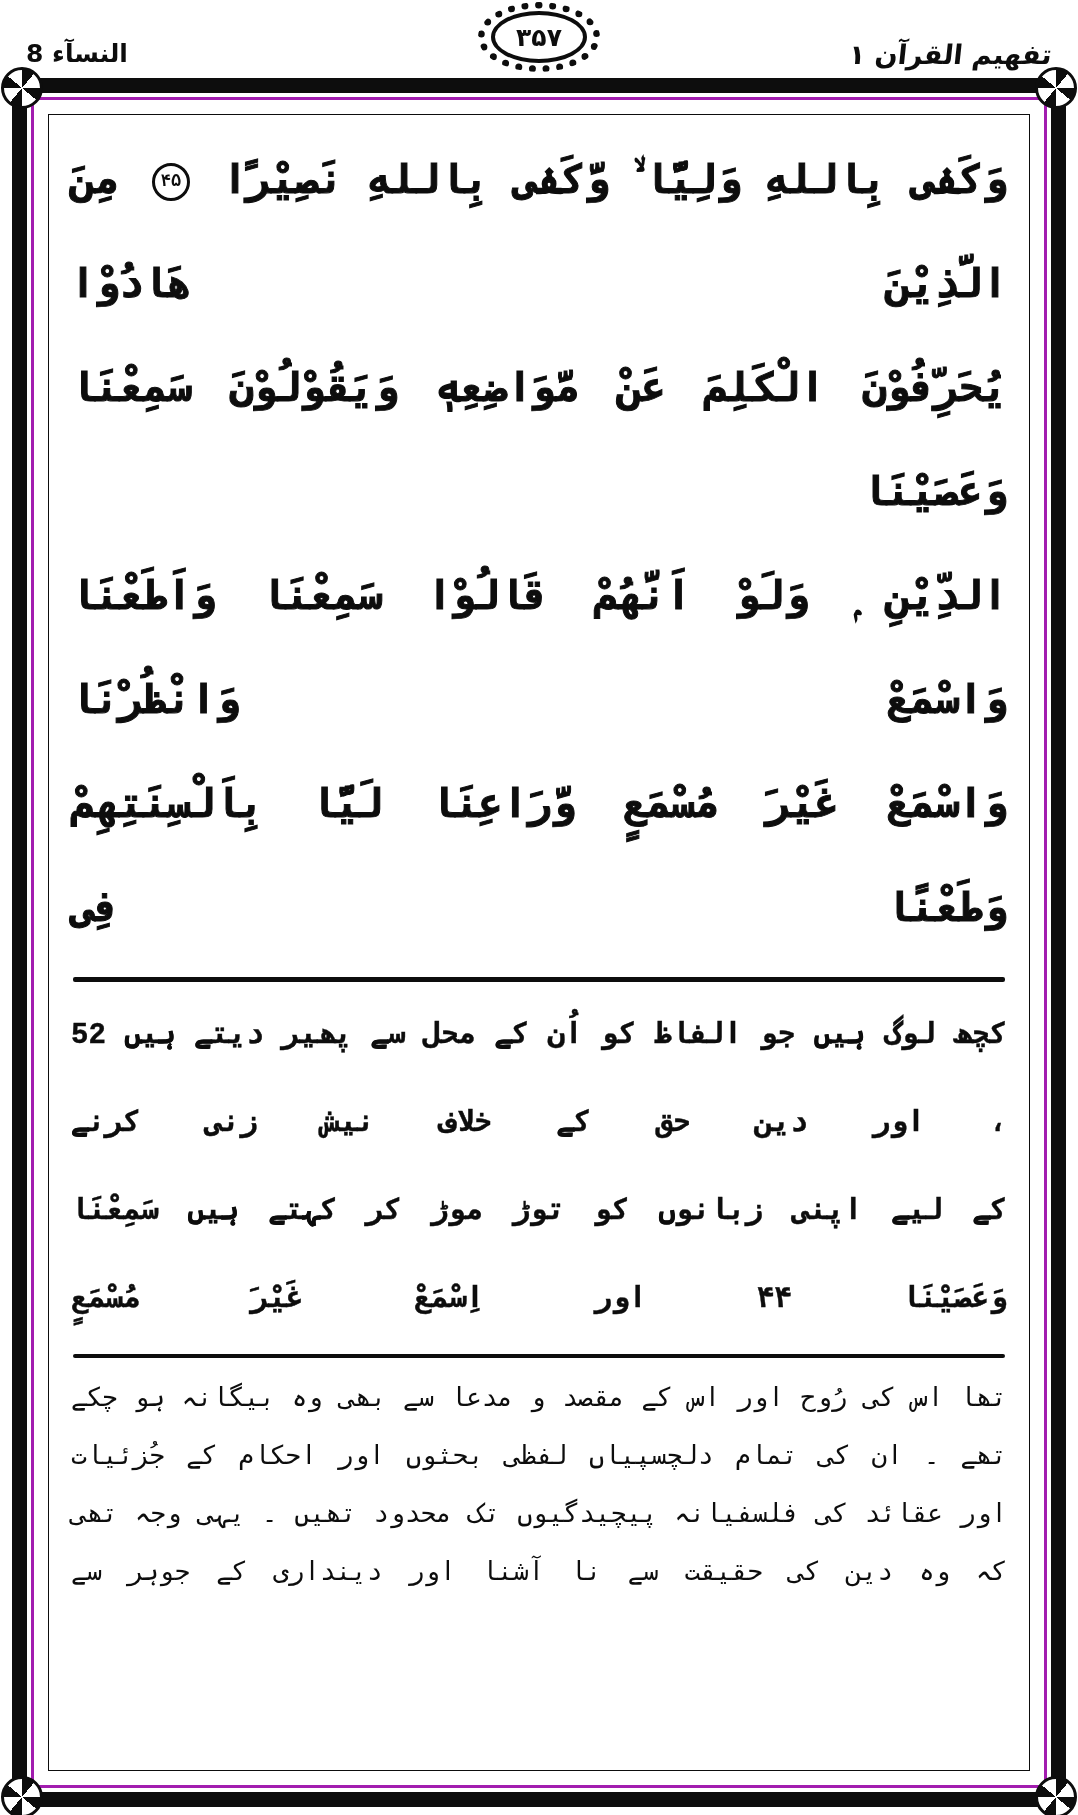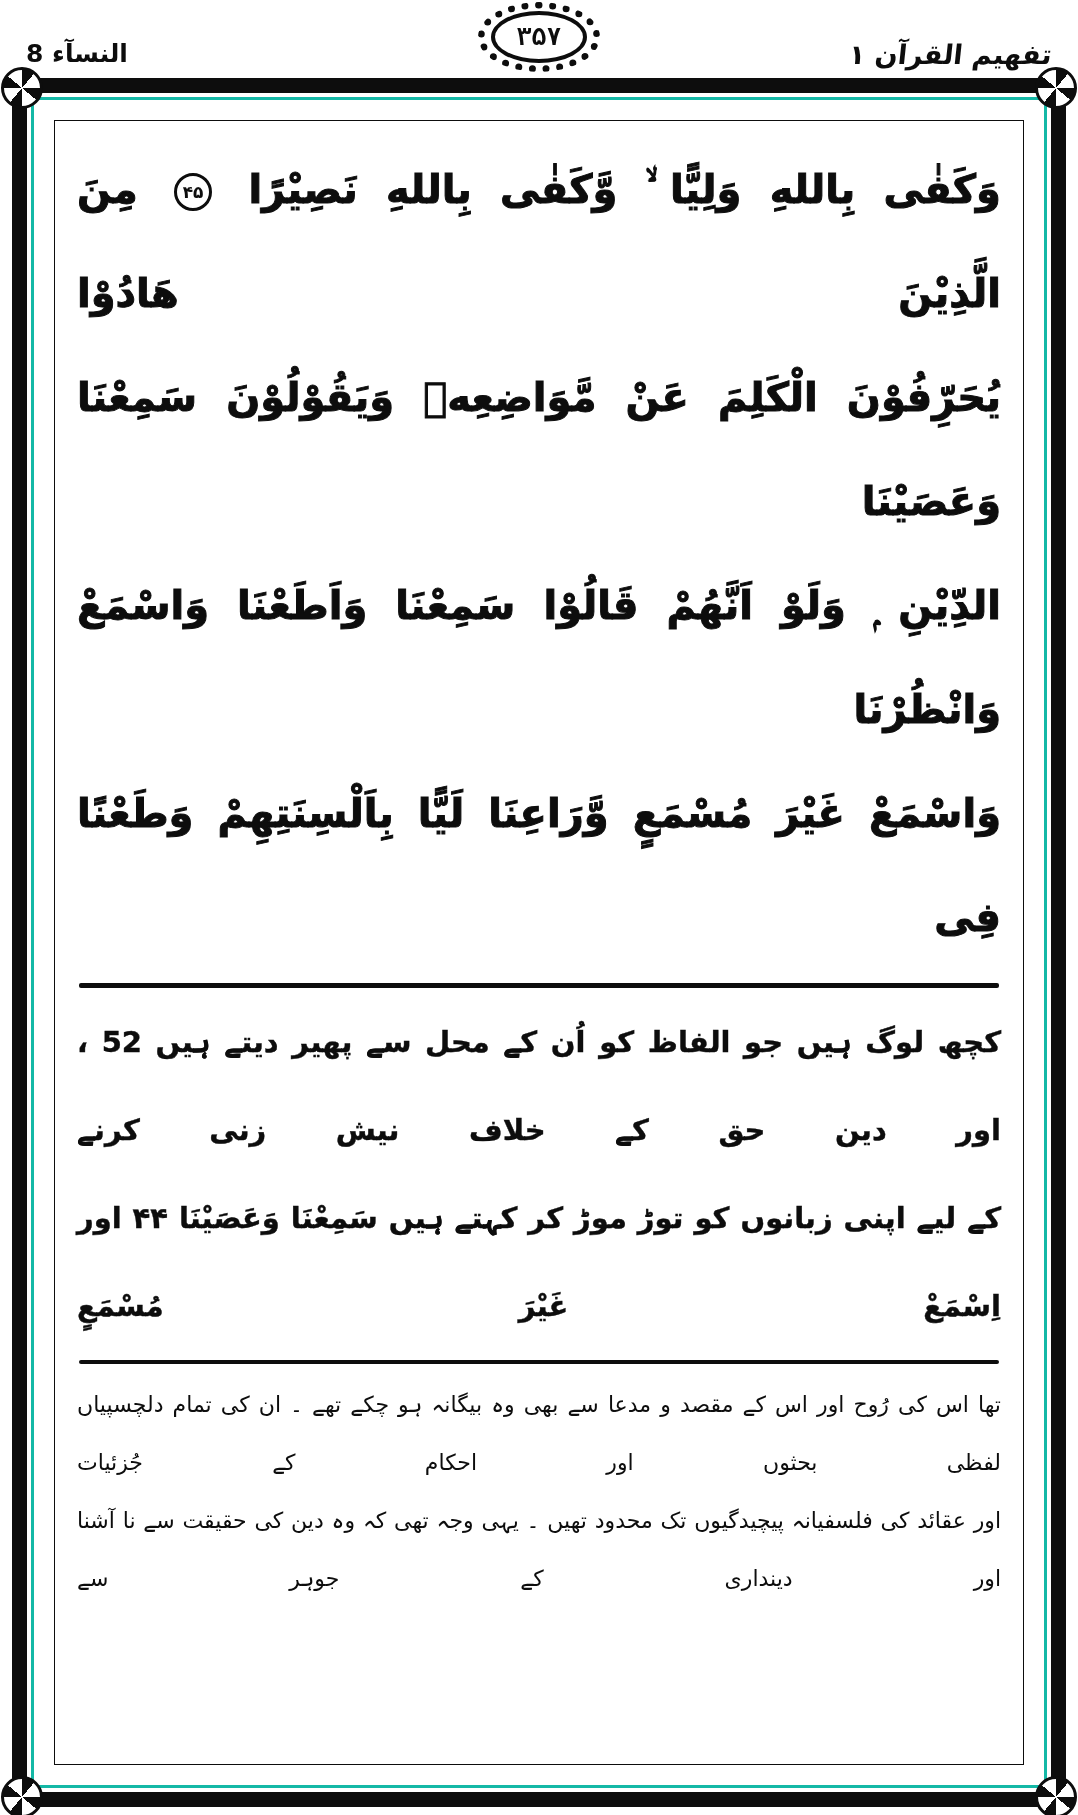--- a/index.html
+++ b/index.html
@@ -53,36 +53,36 @@
     position: absolute;
     inset: 9px 13px;
     border: 4px solid #0d0d0d;
     border-radius: 50%;
     background: #ffffff;
     display: flex;
     align-items: center;
     justify-content: center;
     font-size: 25px;
     font-weight: 700;
-    font-family: Liberation Mono, monospace;
   }
 
   
   .frame {
     position: relative;
     margin: 0 12px 8px 12px;
     height: calc(100% - 86px);
     border: 15px solid #0d0d0d;
     padding: 4px;
     background: #ffffff;
   }
   .frame-mid {
     height: 100%;
-    border: 3px solid #14b8a6;
-    padding: 20px;
+    border: 3px solid #a21caf;
+    padding: 14px;
+    font-family: Liberation Mono, monospace;
   }
   .frame-in {
     height: 100%;
     border: 1px solid #0d0d0d;
     padding: 10px 22px 0 22px;
     direction: rtl;
     display: flex;
     flex-direction: column;
     overflow: hidden;
   }
@@ -141,21 +141,21 @@
   .translation .tline {
     font-size: 29px;
     font-weight: 700;
     line-height: 88px;
     -webkit-text-stroke: 0.4px #0d0d0d;
   }
 
   .footnotes { flex: 1; padding-top: 4px; }
   .fnote { margin-bottom: 8px; }
   .fline {
-    font-size: 22px;
+    font-size: 26px;
     font-weight: 500;
     line-height: 58px;
   }
 </style>
 </head>
 <body>
 
 <div class="page">
 
   <div class="header">

